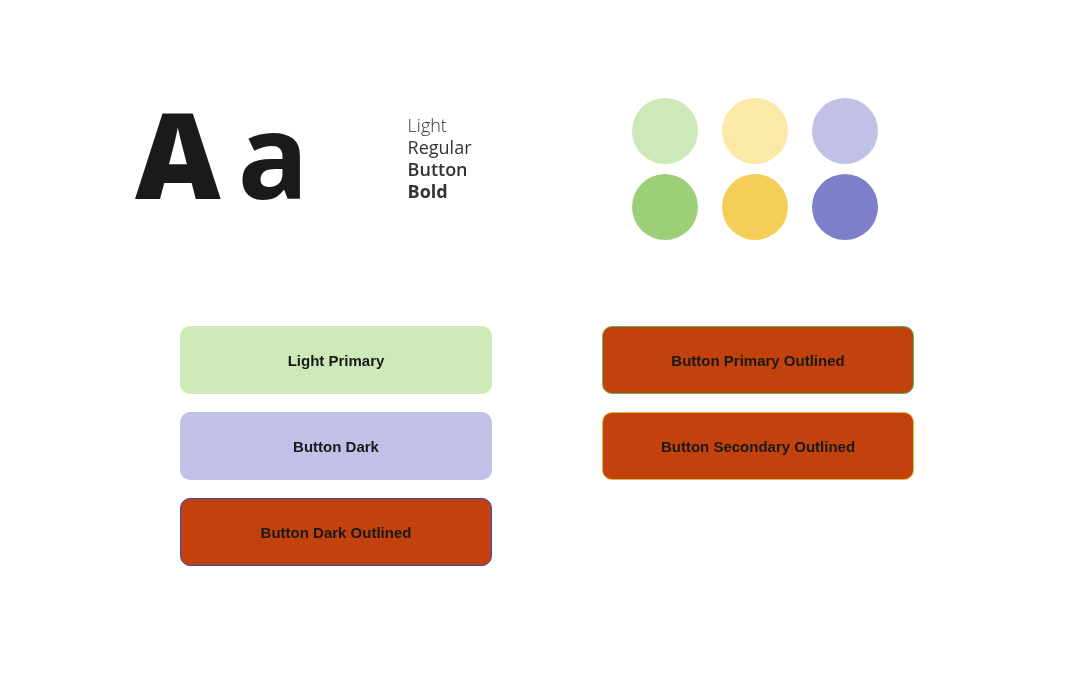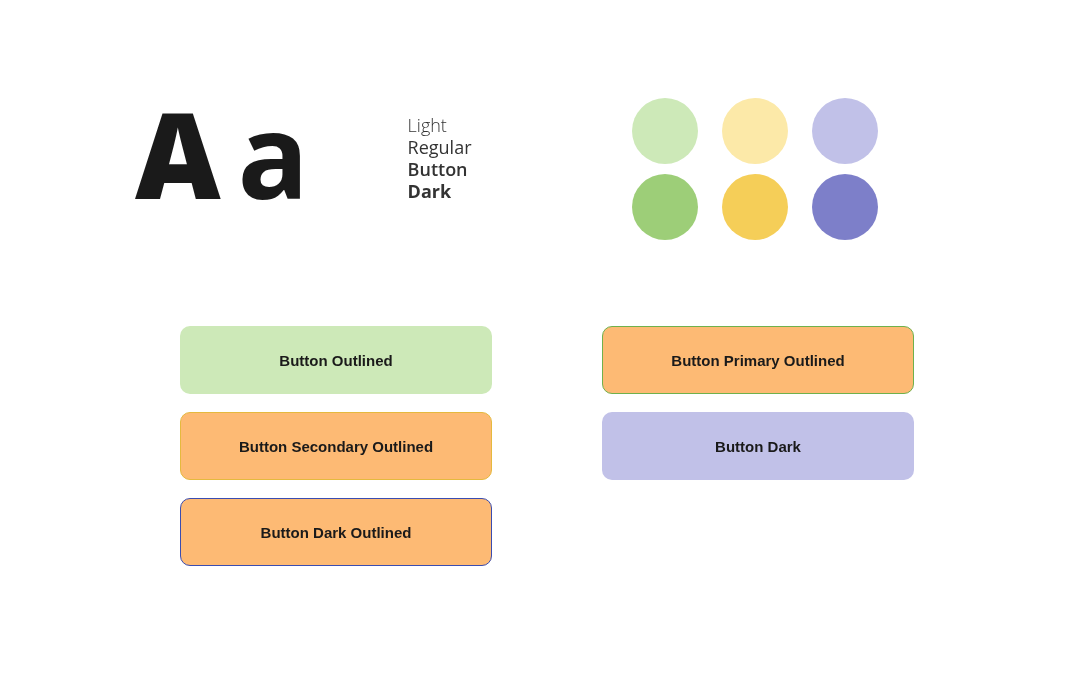--- a/index.html
+++ b/index.html
@@ -77,49 +77,49 @@
       font-size: 15px;
       font-weight: 700;
       color: #1a1a1a;
       cursor: pointer;
       border: none;
       background: transparent;
     }
     .btn-primary   { background: var(--primary-light); }
     .btn-secondary { background: var(--secondary-light); }
     .btn-dark      { background: var(--dark-light); }
-    .btn-outlined  { background: #fdba74; border: 1.5px solid; }
+    .btn-outlined  { background: #c2410c; border: 1.5px solid; }
     .btn-outlined.primary   { border-color: var(--primary-border); }
     .btn-outlined.secondary { border-color: var(--secondary-border); }
     .btn-outlined.dark      { border-color: var(--dark-border); }
   </style>
 </head>
 <body style="--primary-light: #cde9b8; --secondary-light: #fce9a8; --dark-light: #c1c1e8; --primary-border: #6fb14c; --secondary-border: #e5b93e; --dark-border: #3b4db0;">
 
 <div class="top-section">
   <div class="typeface-sample">
     <span>A</span>
     <span>a</span>
   </div>
   <div class="weight-list">
     <span class="weight-light">Light</span>
     <span class="weight-regular">Regular</span>
     <span class="weight-medium">Button</span>
-    <span class="weight-bold">Dark</span>
+    <span class="weight-bold">Bold</span>
   </div>
 </div>
 
 <div class="palette">
   <div class="swatch" style="background:#cde9b8"></div>
   <div class="swatch" style="background:#fce9a8"></div>
   <div class="swatch" style="background:#c1c1e8"></div>
   <div class="swatch" style="background:#9dce78"></div>
   <div class="swatch" style="background:#f5ce58"></div>
   <div class="swatch" style="background:#7d7fc9"></div>
 </div>
 
 <div class="buttons">
-  <button class="btn btn-primary">Button Outlined</button>
+  <button class="btn btn-primary">Light Primary</button>
   <button class="btn btn-outlined primary">Button Primary Outlined</button>
+  <button class="btn btn-dark">Button Dark</button>
   <button class="btn btn-outlined secondary">Button Secondary Outlined</button>
-  <button class="btn btn-dark">Button Dark</button>
   <button class="btn btn-outlined dark">Button Dark Outlined</button>
 </div>
 
 </body></html>

